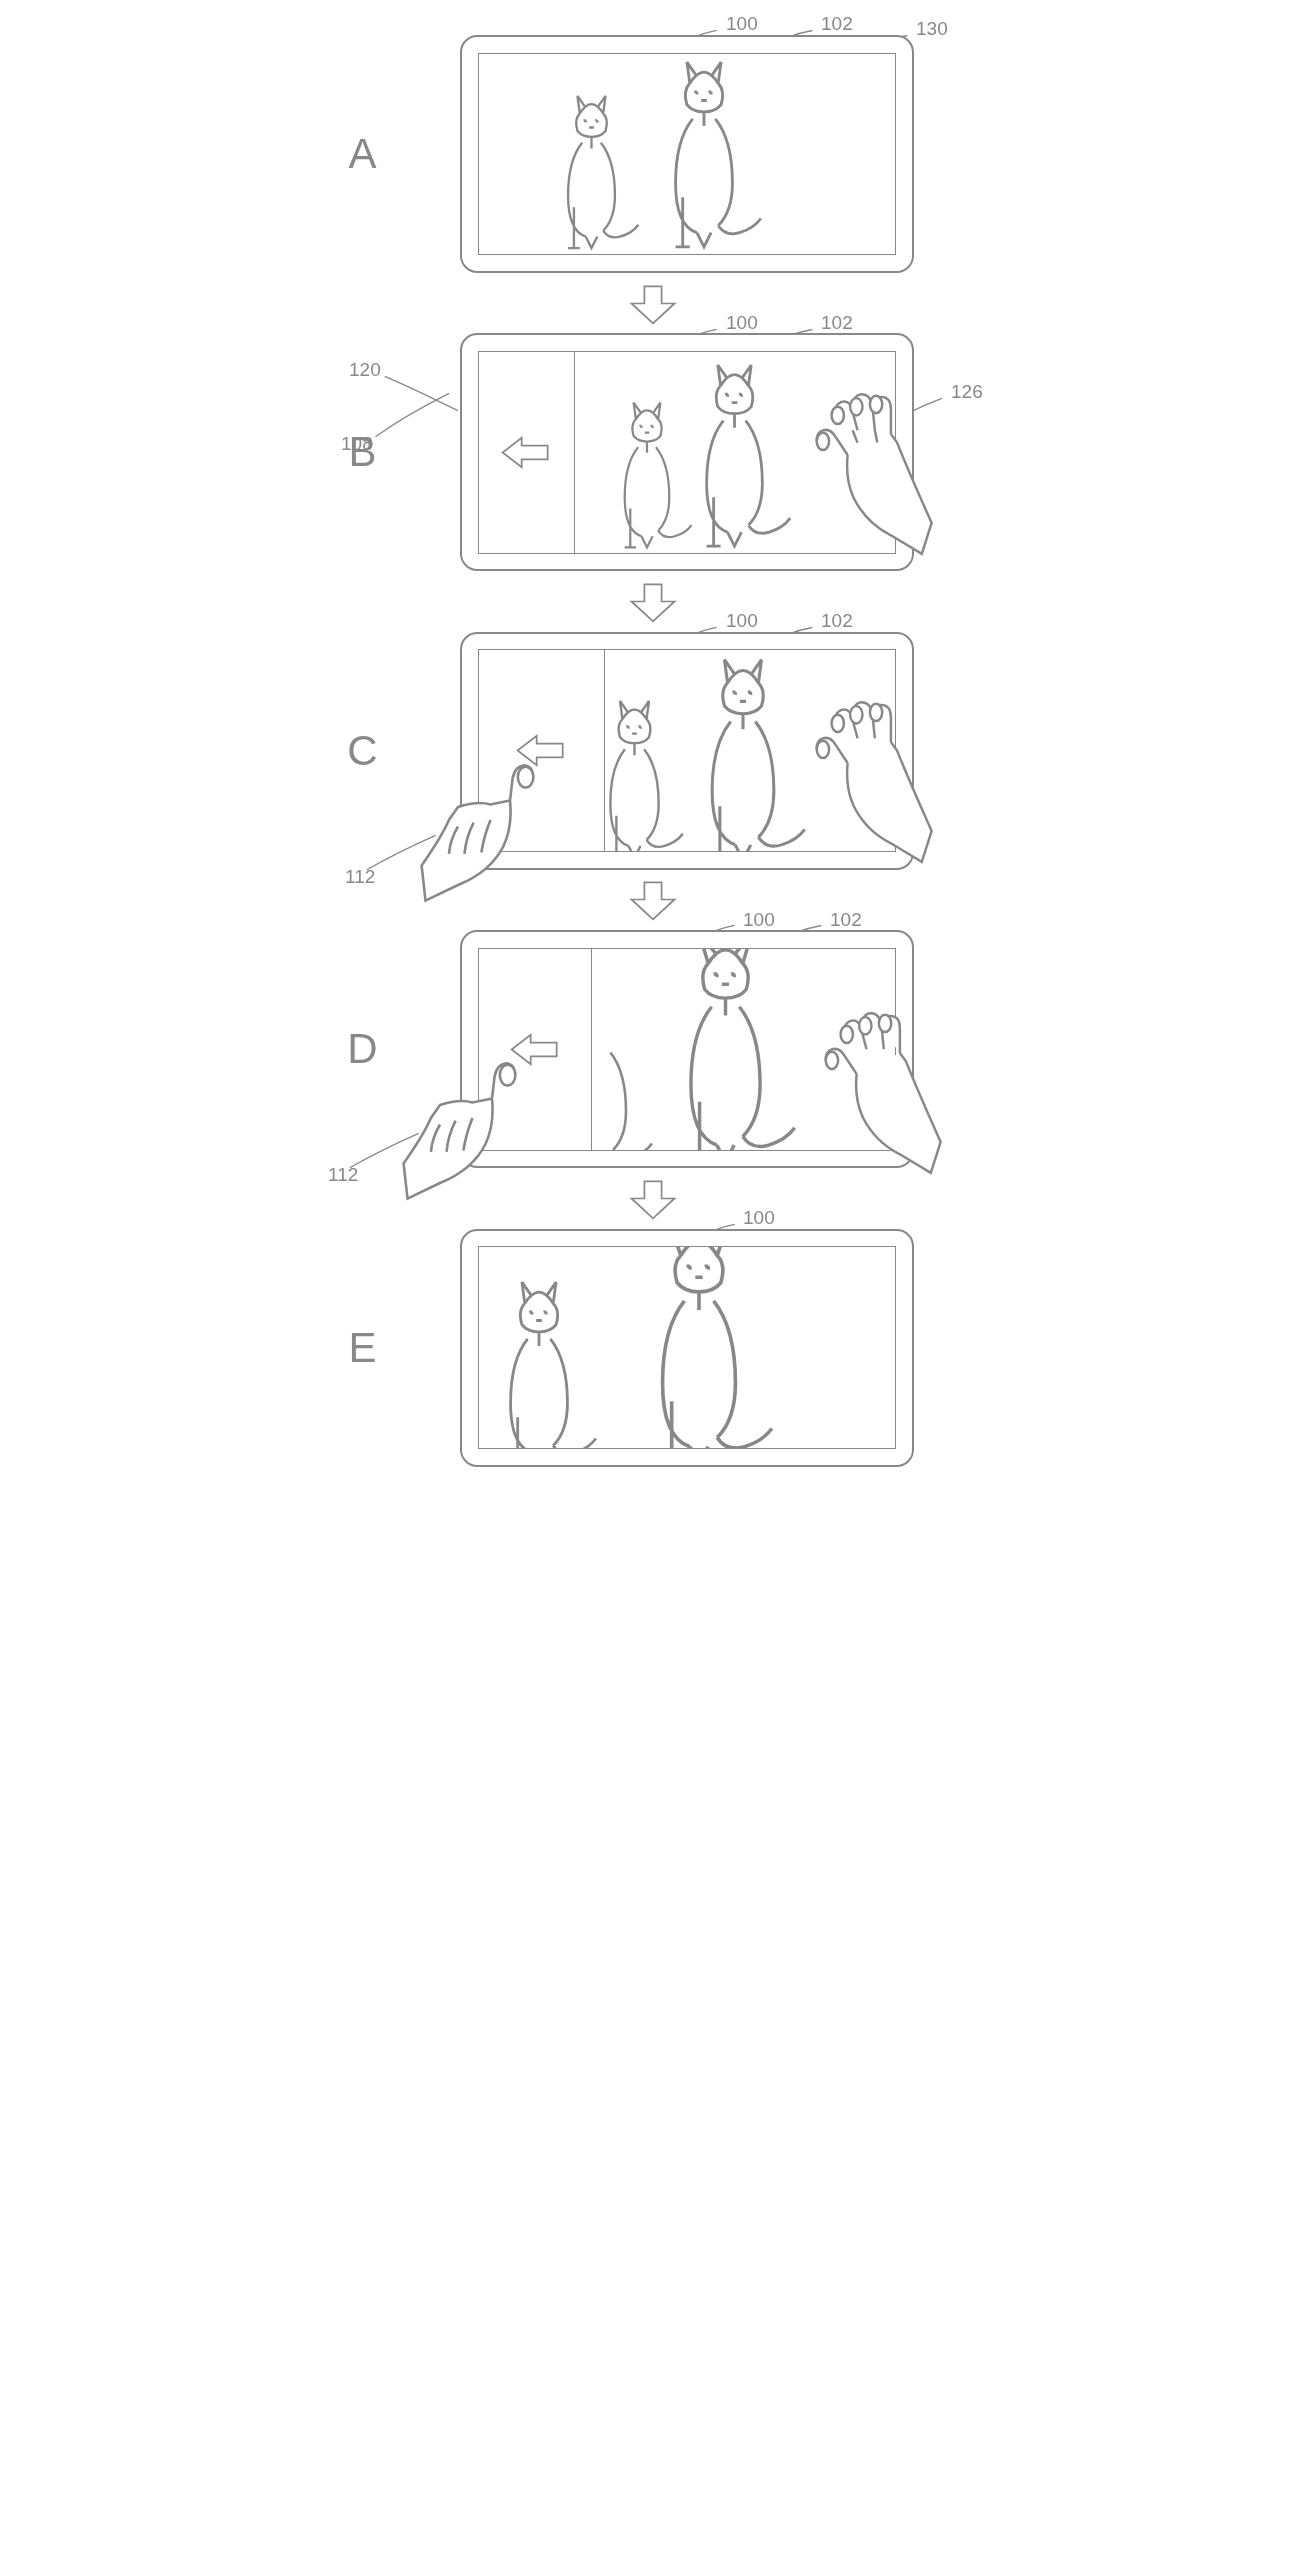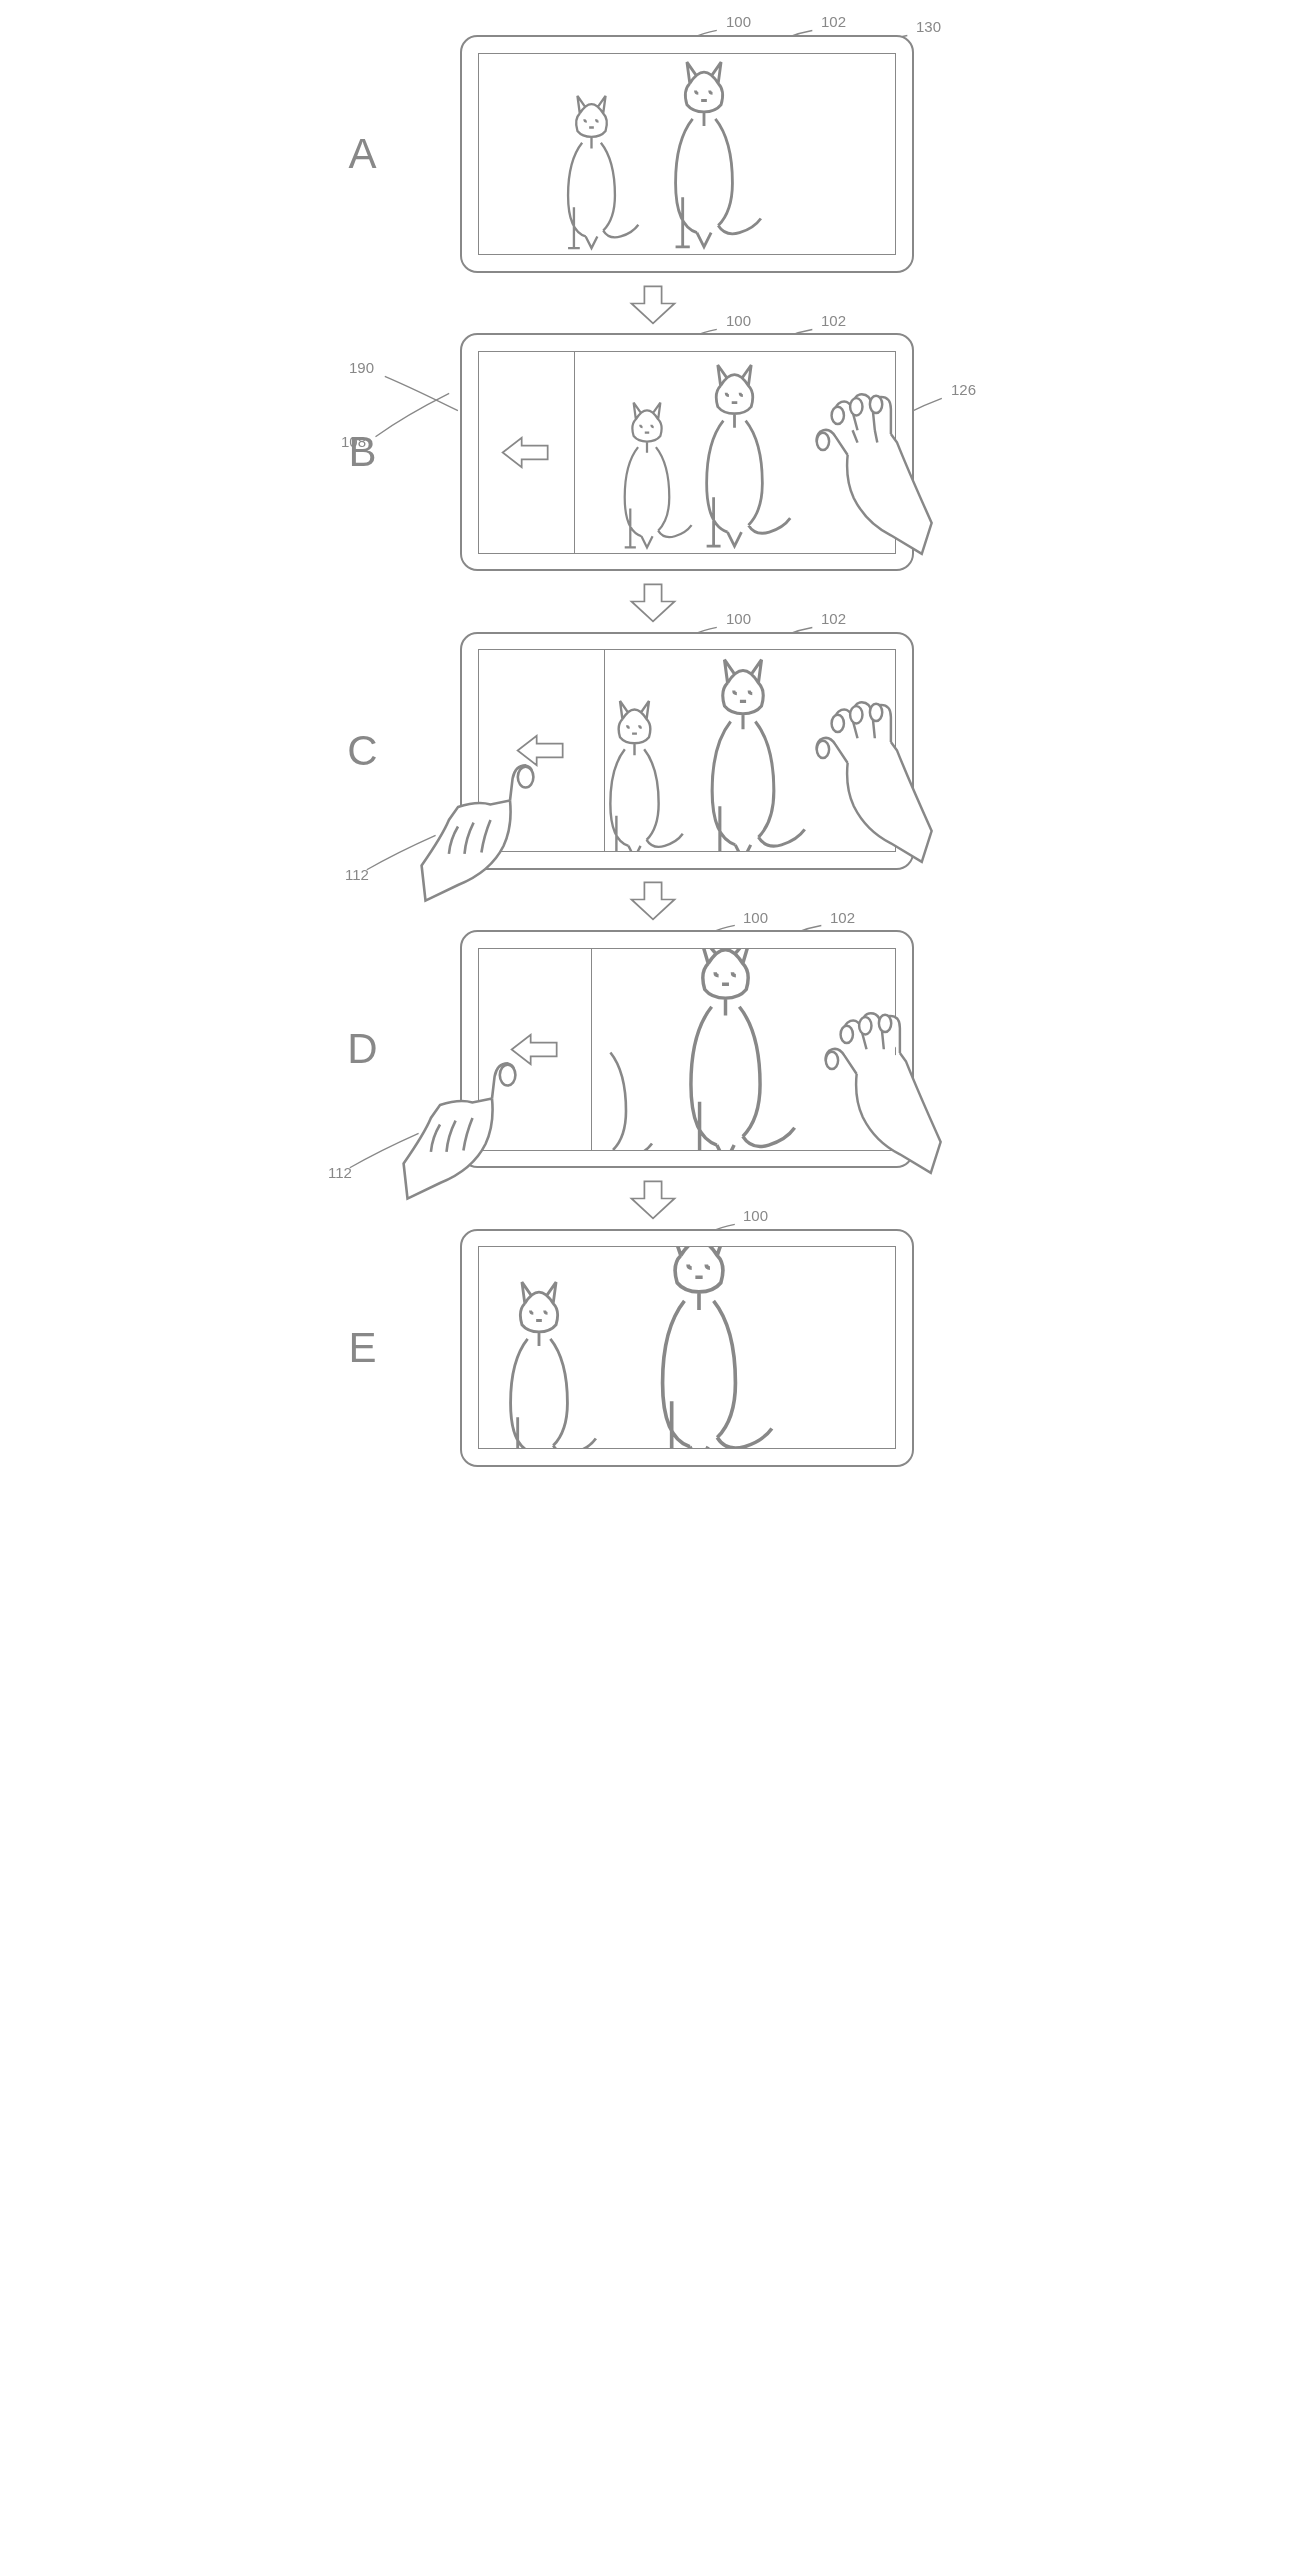--- a/index.html
+++ b/index.html
@@ -77,21 +77,21 @@
   }
   .down-arrow {
     display: block;
     margin: 4.3px auto 8.7px auto;
     stroke: #888;
     stroke-width: 2;
     fill: white;
   }
   .callout {
     position: absolute;
-    font-size: 15px;
+    font-size: 19px;
     color: #888;
   }
   .callout-line {
     position: absolute;
     stroke: #888;
     stroke-width: 1.5;
     fill: none;
   }
 </style>
 </head>
@@ -147,21 +147,21 @@
           <path d="M 90 5 Q 50 20 10 45"></path>
         </svg>
     <div class="callout" style="top:48px; left:554px;">126</div>
     <svg class="callout-line" style="top:56px; left:-26px;" width="87" height="52" viewBox="0 0 100 60">
           <path d="M 5 55 Q 40 30 90 5"></path>
         </svg>
     <div class="callout" style="top:100px; left:-56px;text-align:center;">108</div>
     <svg class="callout-line" style="top:39px; left:-17.3px;" width="87" height="43" viewBox="0 0 100 50">
           <path d="M 5 5 Q 40 20 90 45"></path>
         </svg>
-    <div class="callout" style="top:26px; left:-48px;">190</div>
+    <div class="callout" style="top:26px; left:-48px;">120</div>
     <div class="device">
       <div class="screen">
         <div class="side-region" style="left:0; width:95px;">
           <svg class="arrow-left" width="52" height="35" viewBox="0 0 60 40">
                 <path d="M 55 12 L 25 12 L 25 3 L 3 20 L 25 37 L 25 28 L 55 28 Z"></path>
               </svg>
         </div>
         <svg class="dog" style="left:112px; bottom:0;" width="112" height="156" viewBox="0 0 100 140">
           <path d="M 45 15 L 38 5 L 40 20 M 55 15 L 62 5 L 60 20 M 40 20 Q 35 25 38 35 Q 42 40 50 40 Q 58 40 62 35 Q 65 25 60 20 Q 55 12 50 12 Q 45 12 40 20 M 44 25 Q 44 27 46 27 M 54 25 Q 54 27 56 27 M 48 32 L 52 32 M 50 40 L 50 50 M 42 45 Q 30 60 30 90 Q 30 120 45 125 M 58 45 Q 70 60 70 90 Q 70 110 60 120 M 45 125 L 50 135 L 55 125 M 60 120 Q 65 128 75 125 Q 85 122 90 115 M 35 100 L 35 135 M 40 135 L 30 135"></path>
         </svg>

